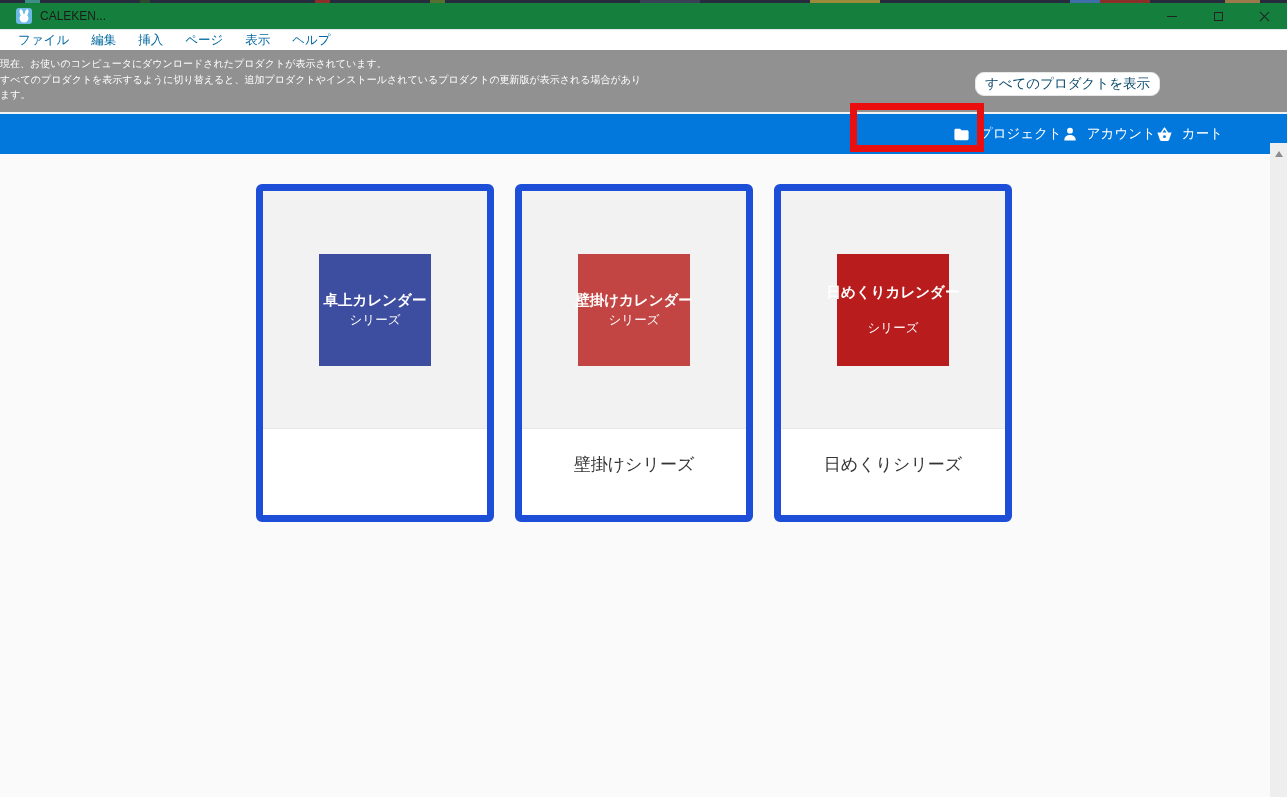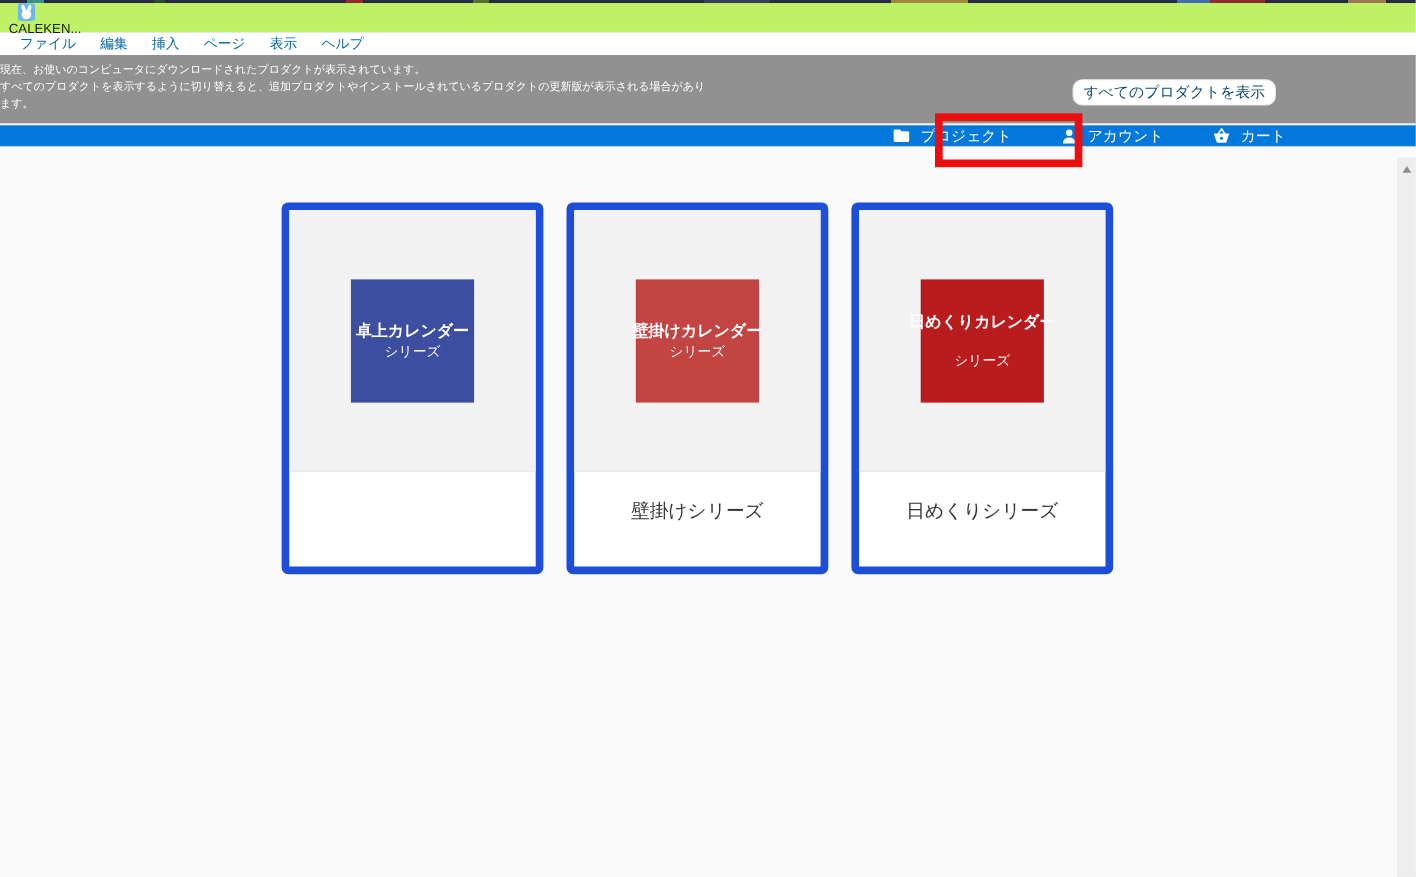--- a/index.html
+++ b/index.html
@@ -16,23 +16,22 @@
       #262b3d 0px,#262b3d 25px,#3f8e86 25px,#3f8e86 40px,#262b3d 40px,#262b3d 140px,
       #2e4a2e 140px,#2e4a2e 150px,#262b3d 150px,#262b3d 315px,#8a2f2a 315px,#8a2f2a 330px,
       #262b3d 330px,#262b3d 430px,#56702f 430px,#56702f 445px,#262b3d 445px,#262b3d 640px,
       #3a4156 640px,#3a4156 700px,#262b3d 700px,#262b3d 810px,#9a8a3a 810px,#9a8a3a 880px,
       #262b3d 880px,#262b3d 1070px,#3e6fa8 1070px,#3e6fa8 1100px,#8a2f2a 1100px,#8a2f2a 1150px,
       #262b3d 1150px,#262b3d 1225px,#9a7a4a 1225px,#9a7a4a 1260px,#262b3d 1260px,#262b3d 1287px);
   }
   
   .titlebar {
     position:absolute; top:3px; left:0; right:0; height:27px;
-    background:#bef264; display:flex; 
+    background:#15803d; display:flex; align-items:center;
     border-bottom:1px solid #e3e7ee;
-    flex-direction:column;
   }
   .app-icon { width:16px; height:16px; margin-left:16px; flex:none; }
   .title-text { font-size:12px; color:#1b1b1b; margin-left:8px; white-space:nowrap; }
   .win-controls { margin-left:auto; display:flex; height:100%; }
   .win-btn { width:46px; height:100%; display:flex; align-items:center; justify-content:center; cursor:default; }
   .glyph-min { width:10px; height:1px; background:#222; }
   .glyph-max { width:9px; height:9px; border:1px solid #222; }
   .glyph-close { position:relative; width:11px; height:11px; }
   .glyph-close::before,.glyph-close::after {
     content:""; position:absolute; left:-1px; top:5px; width:13px; height:1px; background:#222;
@@ -55,23 +54,23 @@
     text-align:left; font-size:10px; line-height:15.5px;
   }
   .show-all-btn {
     position:absolute; right:127px; top:22px; width:185px; height:24px;
     background:#ffffff; border:1px solid #e8e8e8; border-radius:9px;
     font-size:13.5px; color:#0c4a6e; font-family:inherit; cursor:pointer;
     display:flex; align-items:center; justify-content:center; white-space:nowrap;
   }
   
   .nav {
-    position:absolute; top:114px; left:0; right:0; height:19px;
+    position:absolute; top:114px; left:0; right:0; height:40px;
     background:#0278dd; display:flex; align-items:center;
-    justify-content:flex-end; gap:44px; padding-right:118px;
+    justify-content:flex-end; padding-right:64px;
   }
   .nav-item { display:flex; align-items:center; gap:9px; color:#fff; font-size:13.5px; cursor:pointer; white-space:nowrap; }
   .nav-item svg { display:block; }
   
   .annotation-box {
     position:absolute; left:850px; top:103px; width:134px; height:49px;
     border:7px solid #ea0e0e; z-index:20; pointer-events:none;
   }
   
   .cards { position:absolute; left:256px; top:184px; display:flex; gap:21px; }

